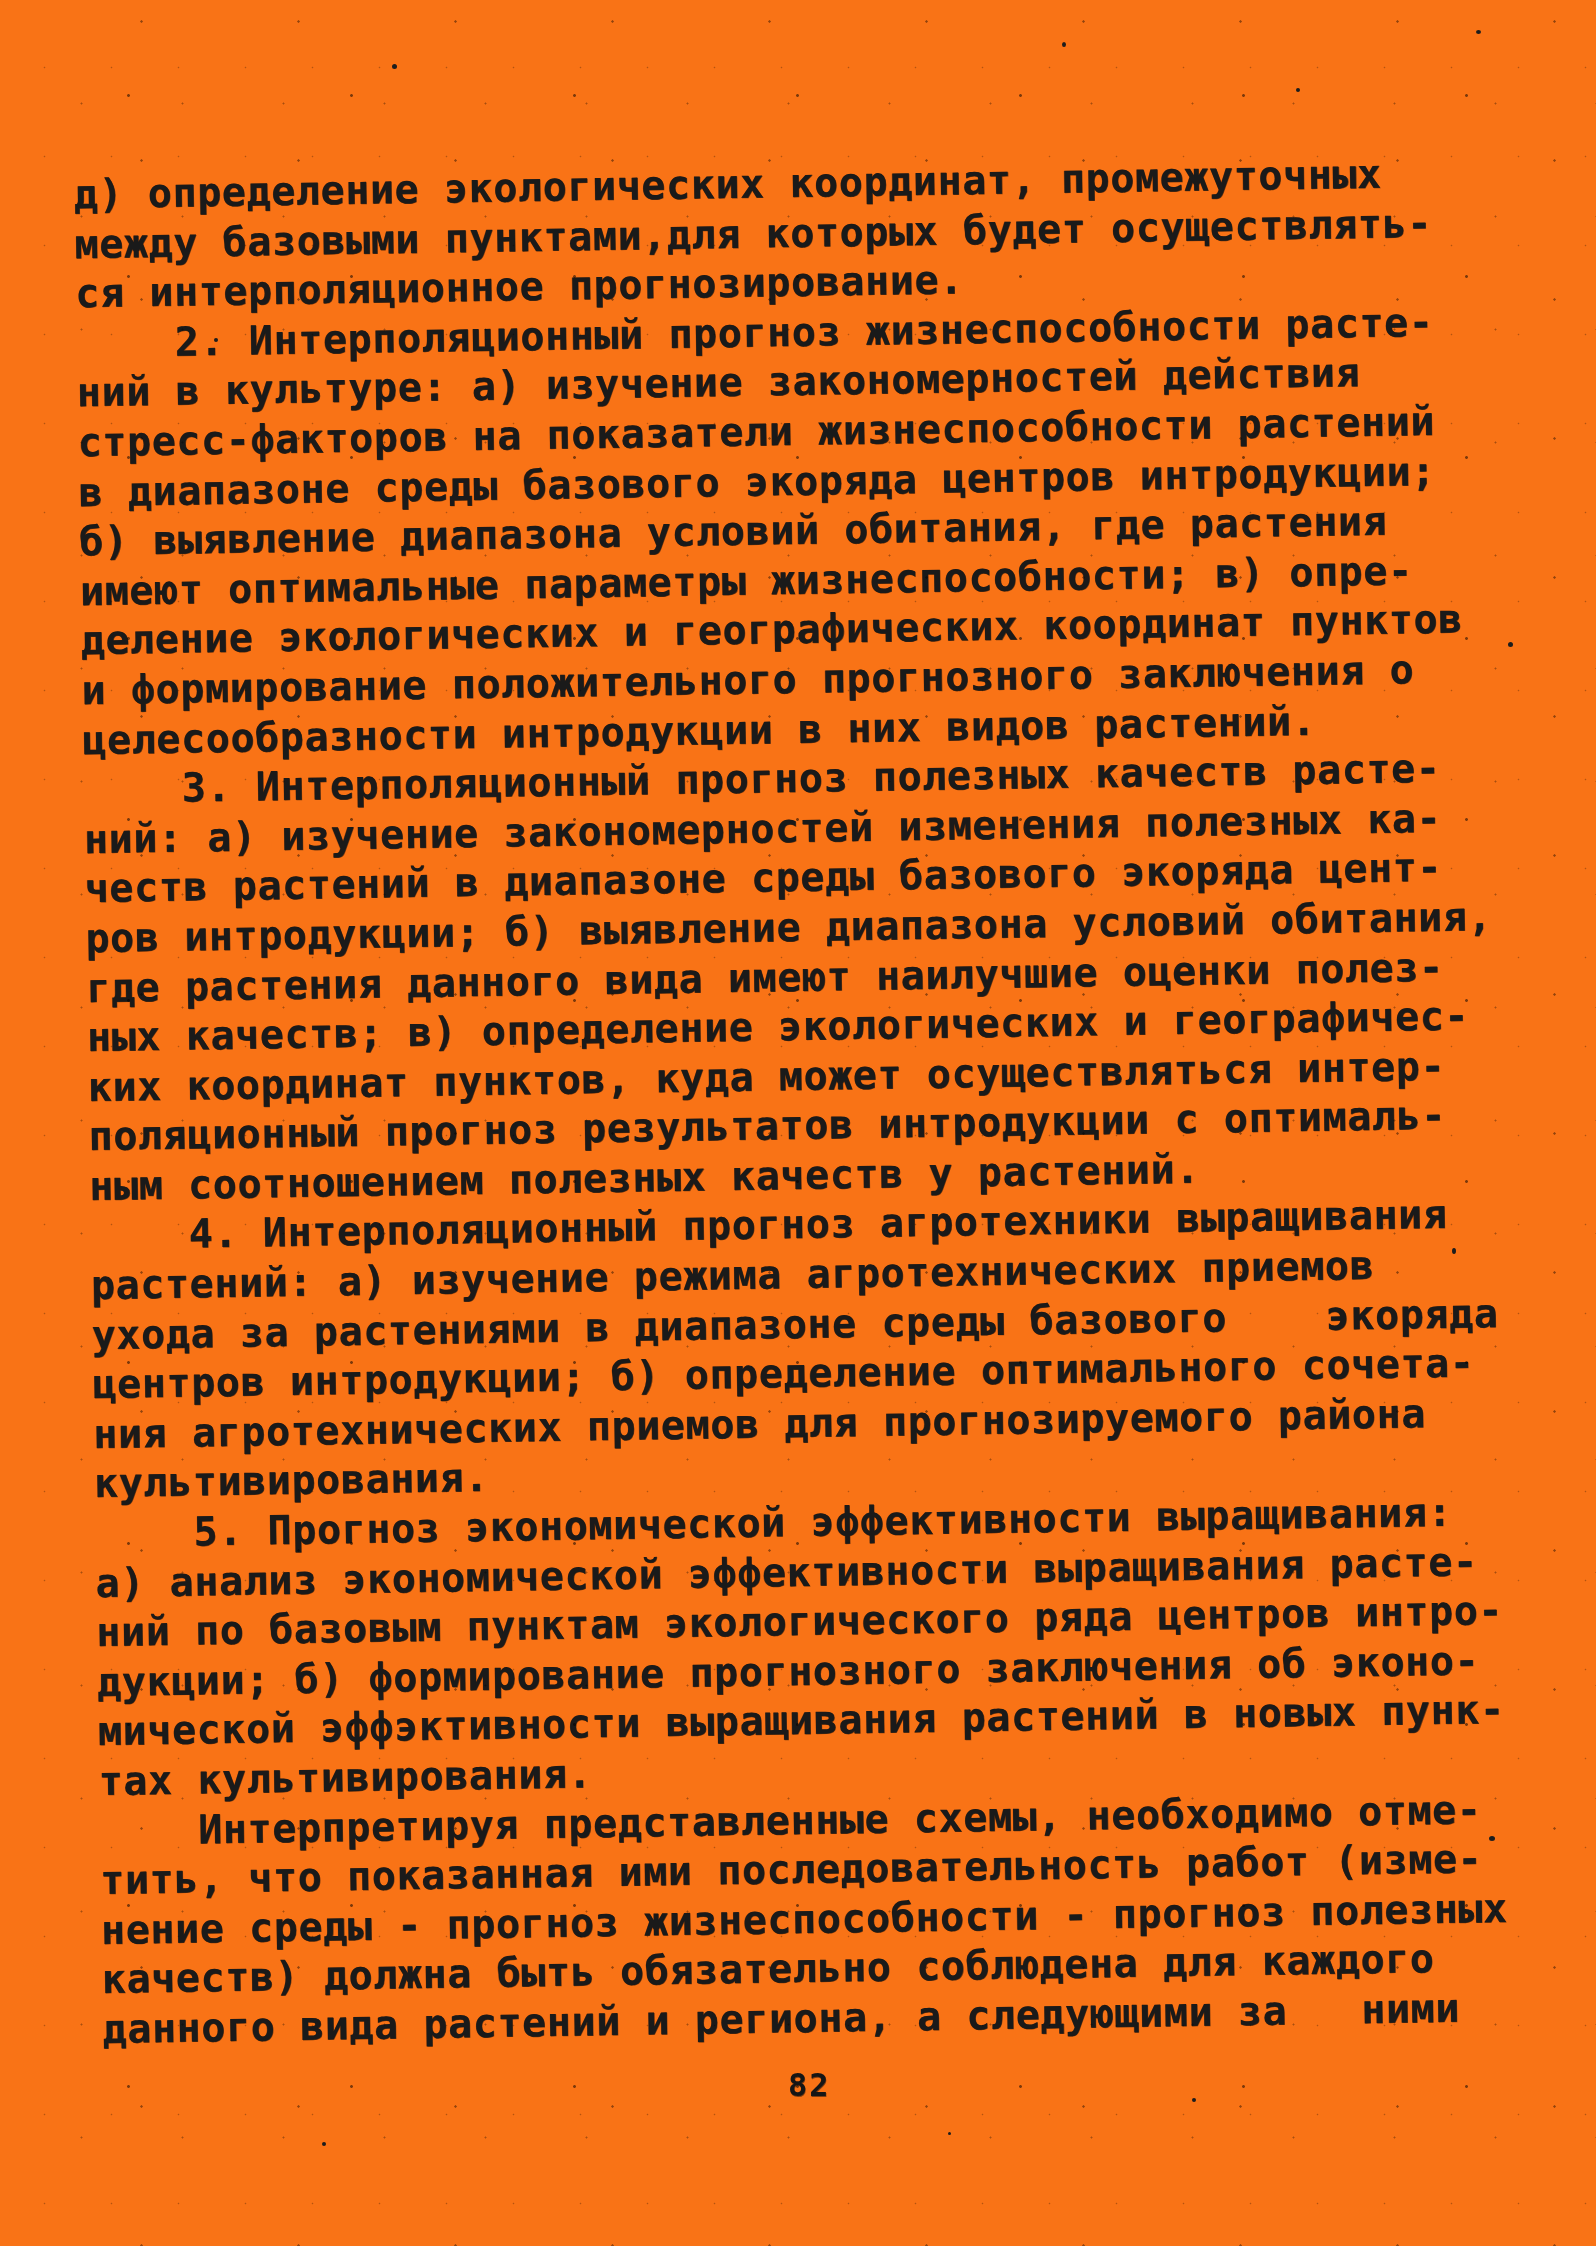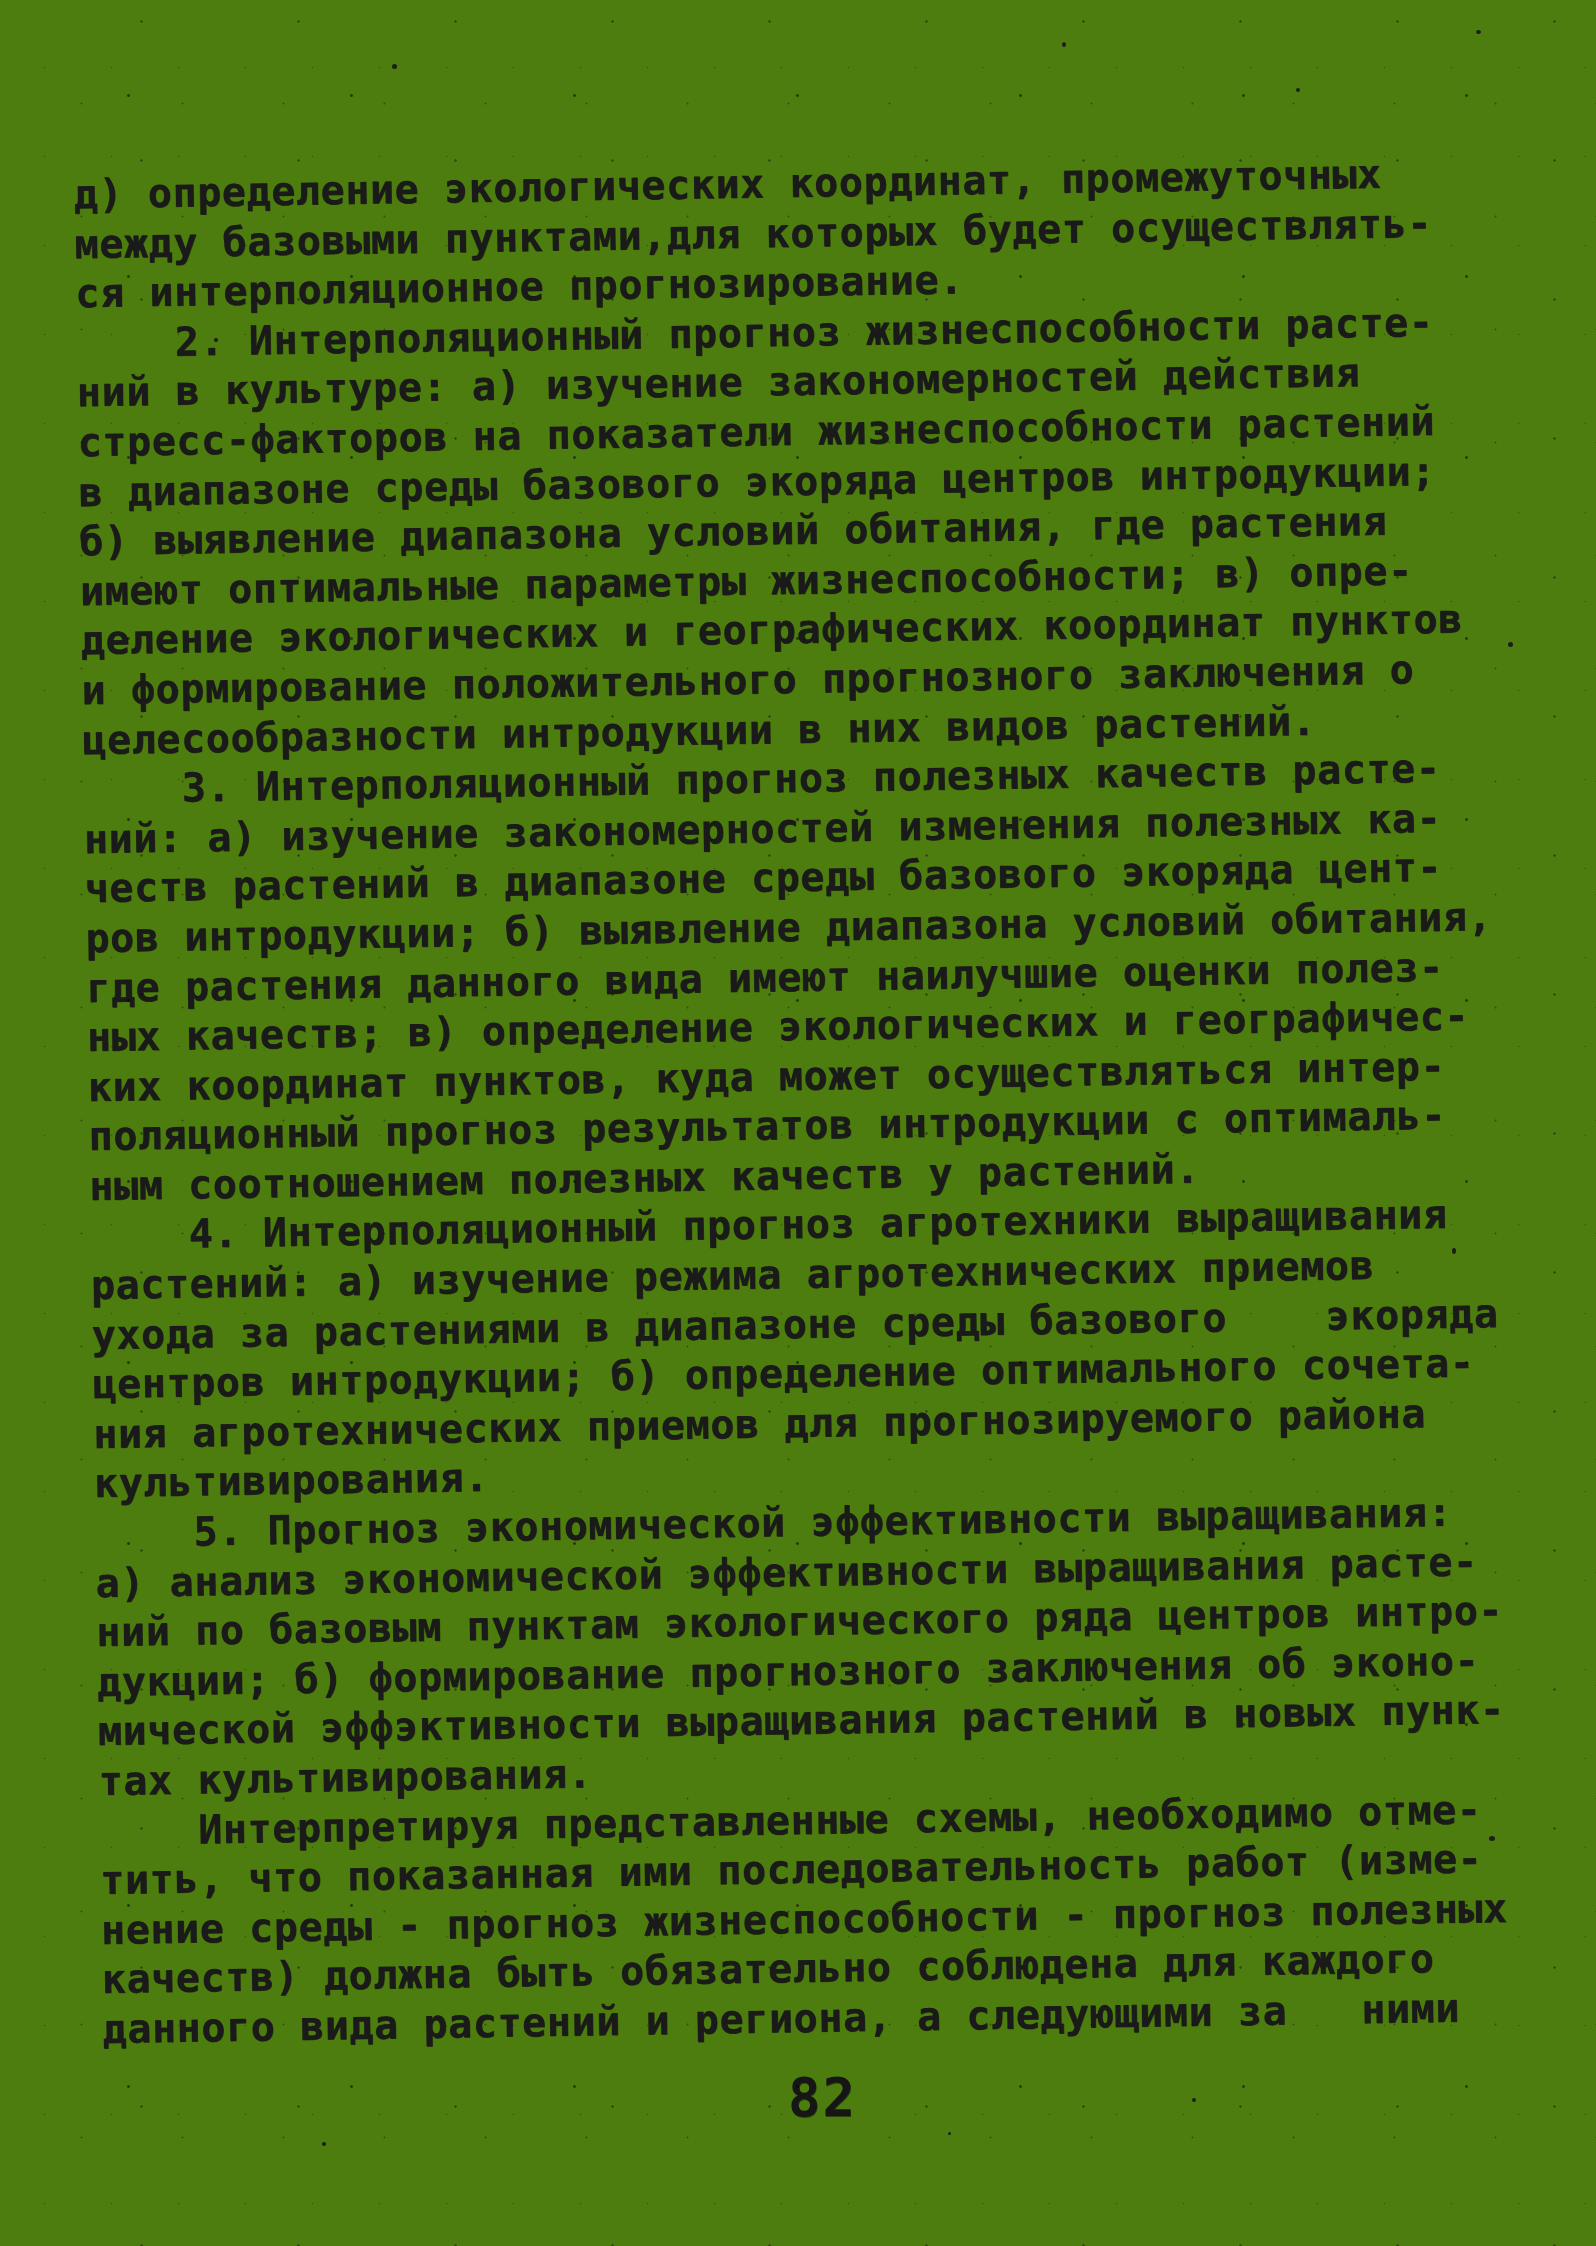--- a/index.html
+++ b/index.html
@@ -11,21 +11,21 @@
     height: 2246px;
     position: relative;
     background: #fcfcfb;
     overflow: hidden;
     font-family: "DejaVu Sans Mono", "Liberation Mono", monospace;
   }
   
   .page {
     position: absolute;
     inset: 0;
-    background: #4d7c0f;
+    background: #f97316;
   }
   
   .text-block {
     position: absolute;
     left: 103px;
     top: 170px;
     width: 1420px;
     font-size: 40px;
     font-weight: bold;
     line-height: 49.6px;
@@ -34,21 +34,21 @@
     white-space: pre;
     transform: rotate(-0.9deg);
     transform-origin: 0 100%;
     text-shadow: 0.5px 0.5px 0.6px rgba(10,10,10,0.55), -0.3px 0.2px 0.4px rgba(10,10,10,0.35);
   }
   
   .page-number {
     position: absolute;
     left: 788px;
     top: 2066px;
-    font-size: 54px;
+    font-size: 32px;
     font-weight: bold;
     letter-spacing: 2px;
     color: #161616;
     text-shadow: 0.5px 0.5px 0.6px rgba(10,10,10,0.5);
   }
   
   .noise {
     position: absolute;
     inset: 0;
     pointer-events: none;

